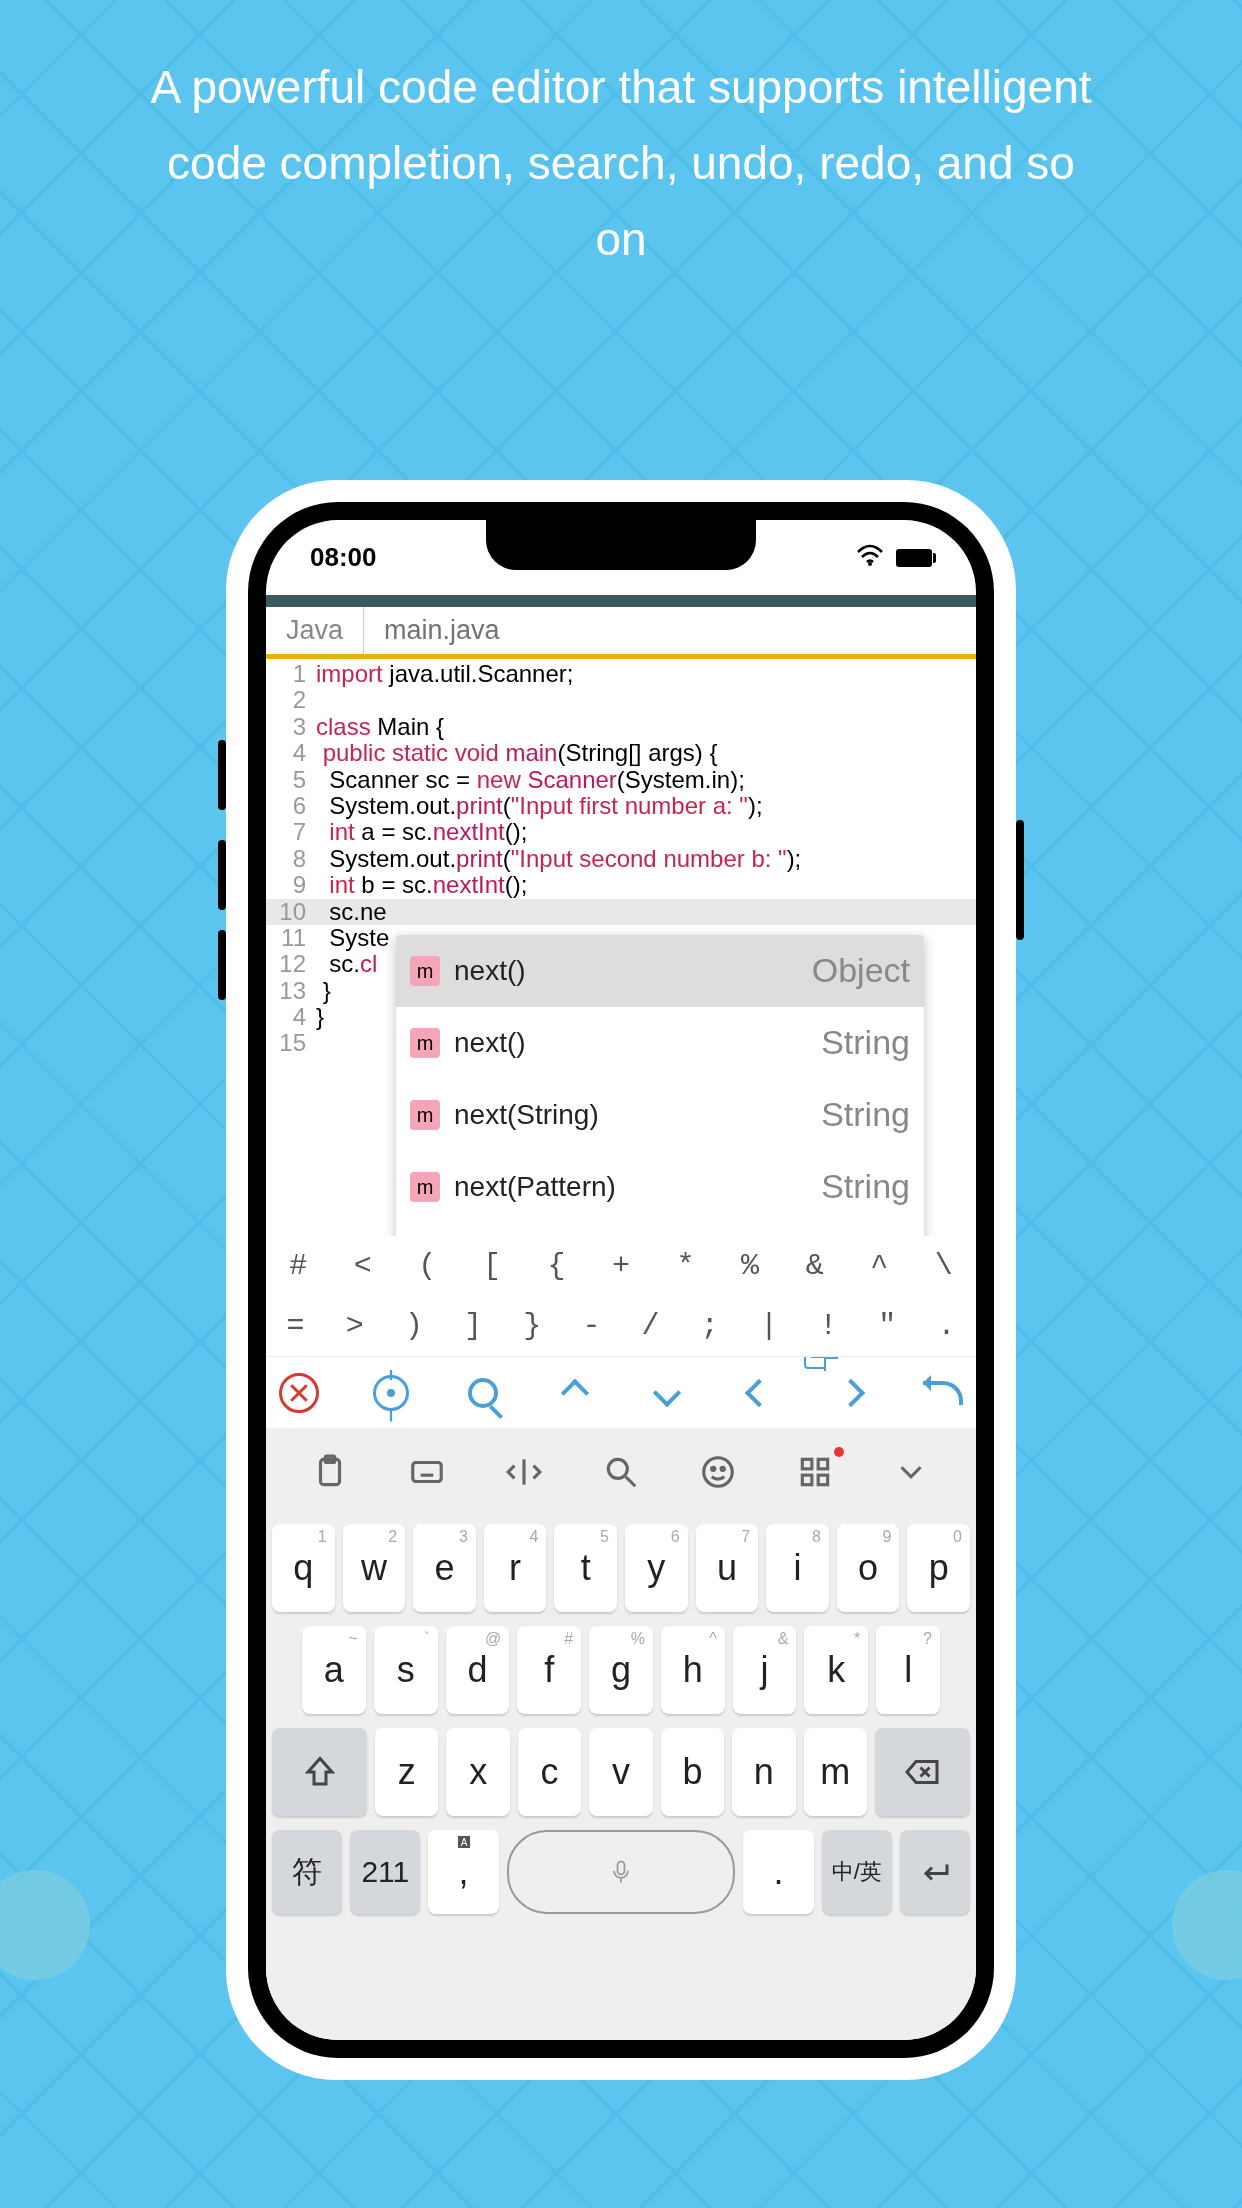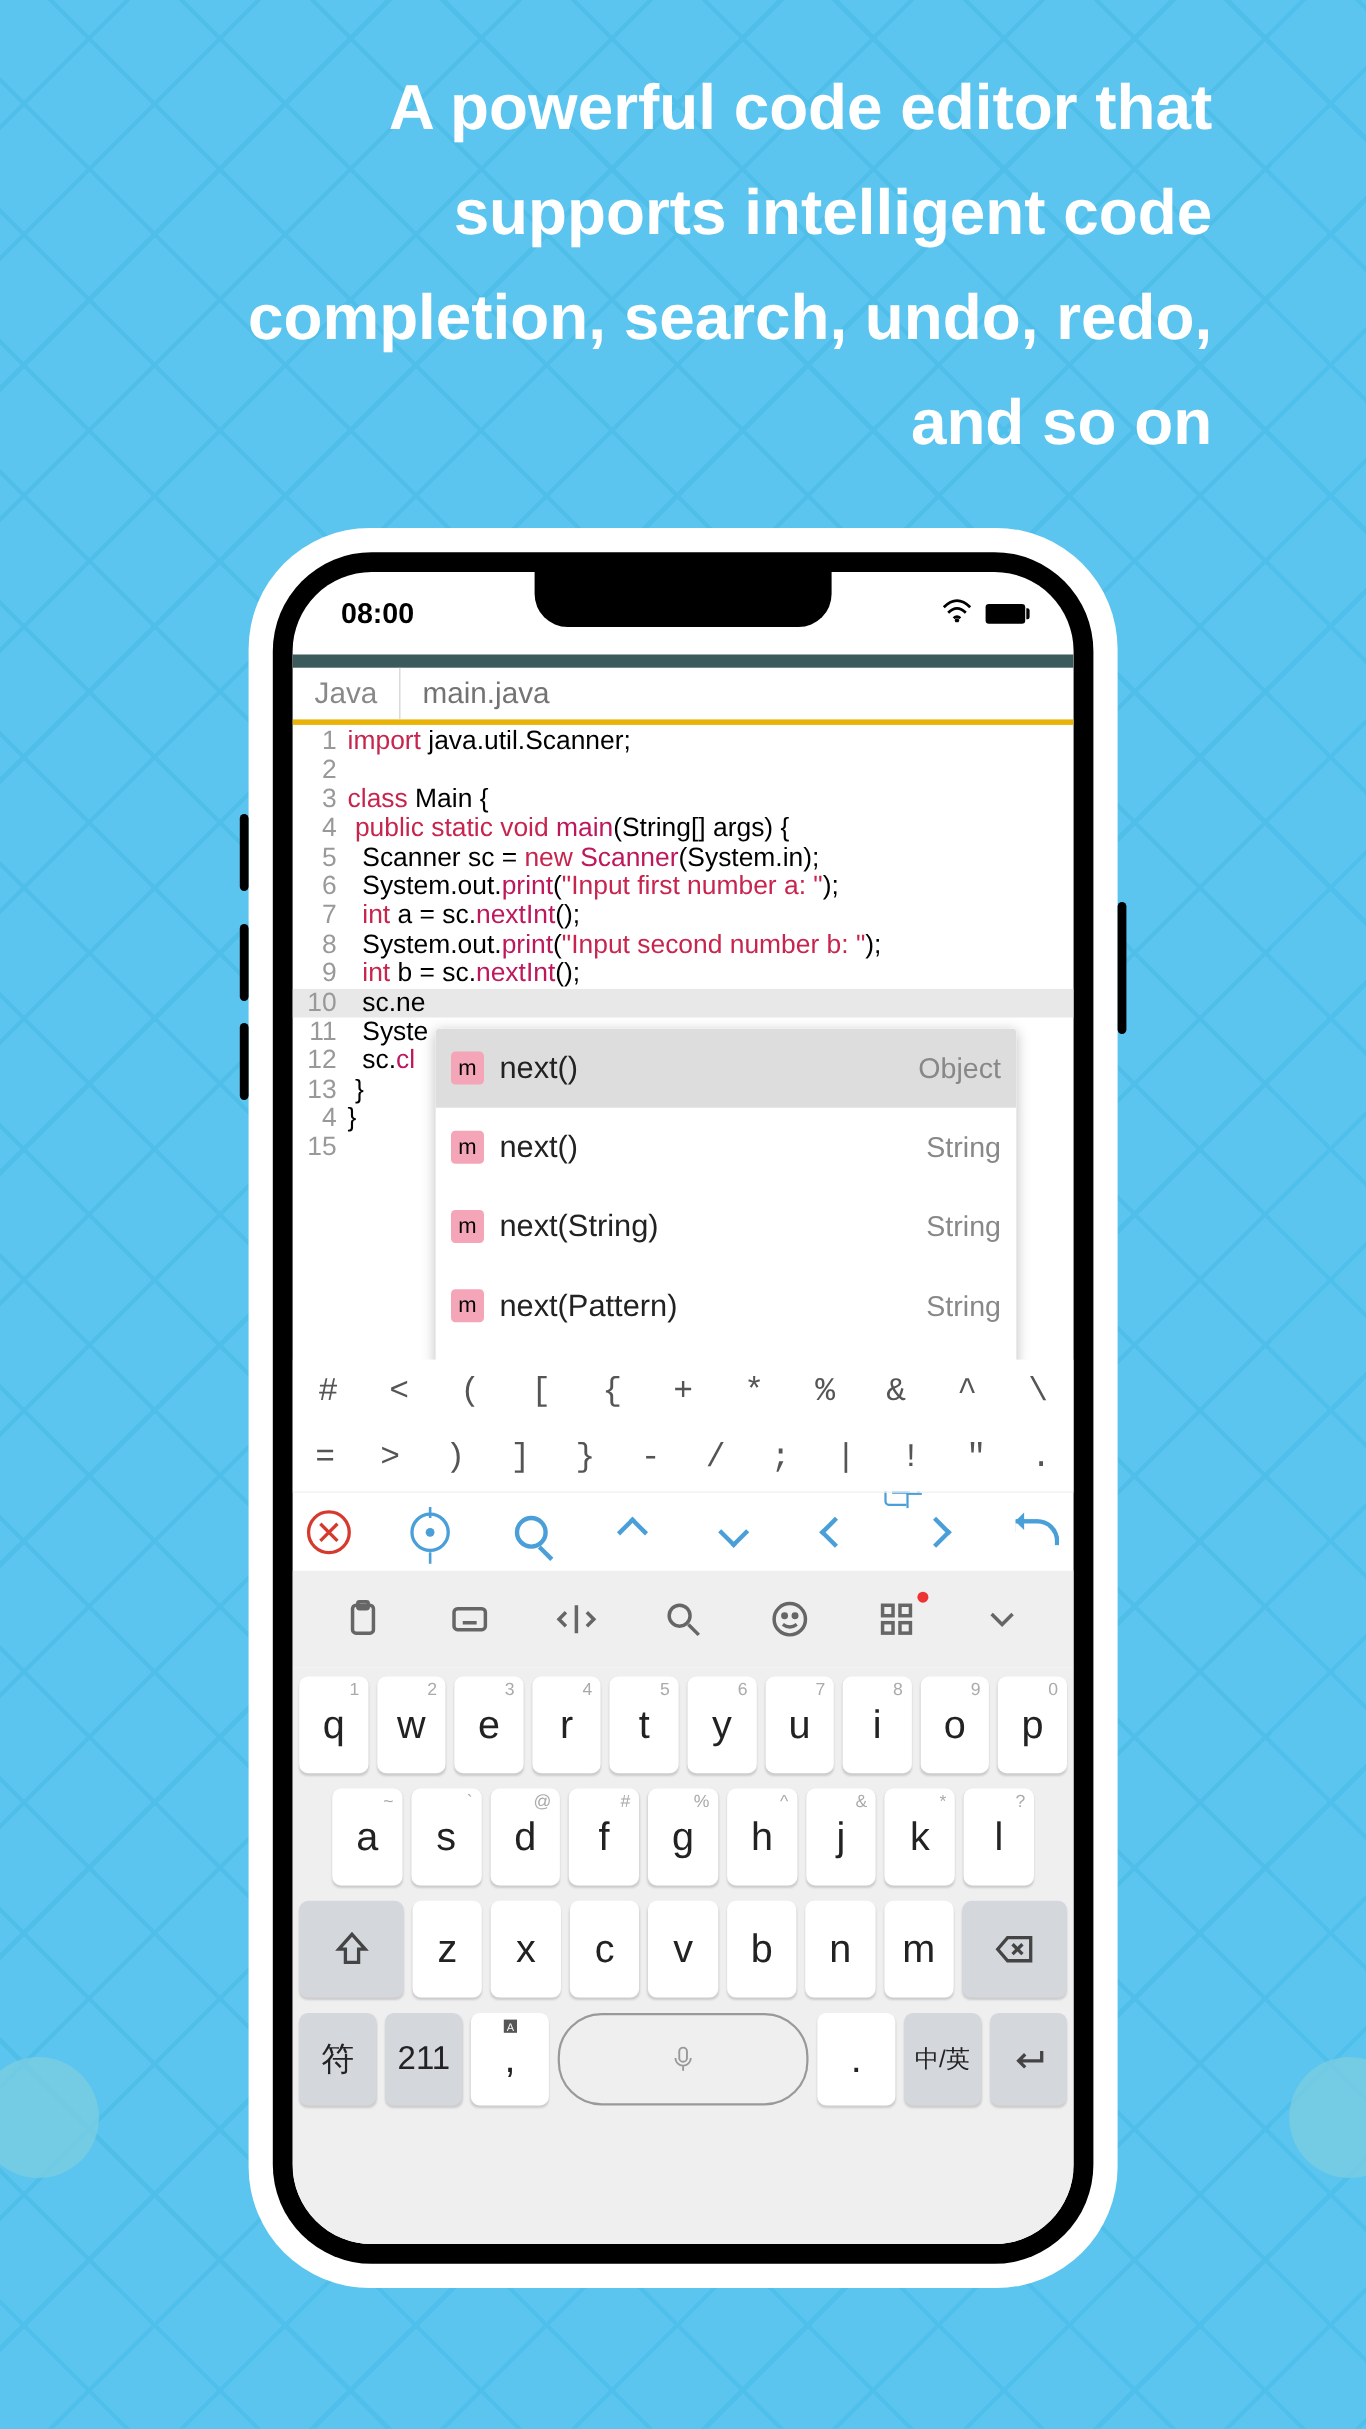--- a/index.html
+++ b/index.html
@@ -1,21 +1,21 @@
 <!DOCTYPE html>
 <html><head>
 <meta charset="utf-8">
 <style>
 *{box-sizing:border-box;margin:0;padding:0;font-family:sans-serif}
 body{width:1242px;height:2208px;background:#5bc5ef;position:relative;overflow:hidden}
 .chevron-bg{position:absolute;inset:0;background:
  repeating-linear-gradient(135deg,transparent 0 80px,#48bce8 80px 84px),
  repeating-linear-gradient(45deg,transparent 0 80px,#48bce8 80px 84px);
  opacity:.6}
-.headline{position:relative;color:#fff;font-size:58px;font-weight:700;text-align:right;padding:50px 140px 0;line-height:1.65}
+.headline{position:relative;color:#fff;font-size:46px;font-weight:400;text-align:center;padding:50px 140px 0;line-height:1.65}
 .phone{position:absolute;left:50%;top:480px;transform:translateX(-50%);width:790px;height:1600px;background:#fff;border-radius:110px;padding:22px}
 .phone-inner{width:100%;height:100%;background:#000;border-radius:90px;padding:18px;position:relative}
 .screen{width:100%;height:100%;background:#fff;border-radius:72px;overflow:hidden;position:relative}
 .notch{position:absolute;top:0;left:50%;transform:translateX(-50%);width:270px;height:50px;background:#000;border-radius:0 0 30px 30px;z-index:10}
 .btn-left{position:absolute;left:-8px;width:8px;height:70px;background:#000;border-radius:4px}
 .btn-left.b1{top:260px}.btn-left.b2{top:360px}.btn-left.b3{top:450px}
 .btn-right{position:absolute;right:-8px;top:340px;width:8px;height:120px;background:#000;border-radius:4px}
 
 .status-bar{height:75px;display:flex;align-items:center;justify-content:space-between;padding:0 44px;font-size:26px;font-weight:700}
 .status-icons{display:flex;gap:12px;align-items:center}
@@ -33,21 +33,21 @@
 .code-line{display:flex;white-space:pre}
 .gutter{width:50px;text-align:right;padding-right:10px;color:#999;flex-shrink:0}
 .code-line.hl{background:#e8e8e8}
 .kw{color:#c7254e}.str{color:#c7254e}.fn{color:#be185d}
 
 .autocomplete{position:absolute;left:130px;top:276px;width:528px;background:#fff;box-shadow:0 3px 12px rgba(0,0,0,.25);border-radius:4px;overflow:hidden}
 .ac-item{display:flex;align-items:center;height:72px;padding:0 14px;font-size:28px}
 .ac-item.sel{background:#ddd}
 .ac-badge{width:30px;height:30px;background:#f4a6b8;color:#000;font-size:20px;display:flex;align-items:center;justify-content:center;border-radius:4px;margin-right:14px;flex-shrink:0;font-family:sans-serif}
 .ac-name{flex:1;color:#222;font-family:sans-serif}
-.ac-type{color:#888;font-size:26px;font-family:sans-serif}
+.ac-type{color:#888;font-size:34px;font-family:sans-serif}
 
 .paste-icon{position:absolute;right:140px;top:674px;width:32px;height:36px;border:2.5px solid #4a9fd8;border-radius:4px}
 .paste-icon::before{content:'';position:absolute;left:5px;top:6px;width:16px;height:2.5px;background:#4a9fd8;box-shadow:0 7px 0 #4a9fd8,0 14px 0 #4a9fd8}
 .paste-icon::after{content:'';position:absolute;right:-4px;bottom:-4px;width:12px;height:12px;background:#fff;border-left:2.5px solid #4a9fd8;border-top:2.5px solid #4a9fd8}
 
 .sym-rows{position:absolute;top:716px;left:0;right:0;background:#fff}
 .sym-row{display:flex;height:60px}
 .sym-cell{flex:1;display:flex;align-items:center;justify-content:center;font-size:30px;color:#555;font-family:'Courier New',monospace}
 
 .tool-row{position:absolute;top:836px;left:0;right:0;height:72px;display:flex;align-items:center;padding:0 10px;gap:46px;border-top:1px solid #eee}

